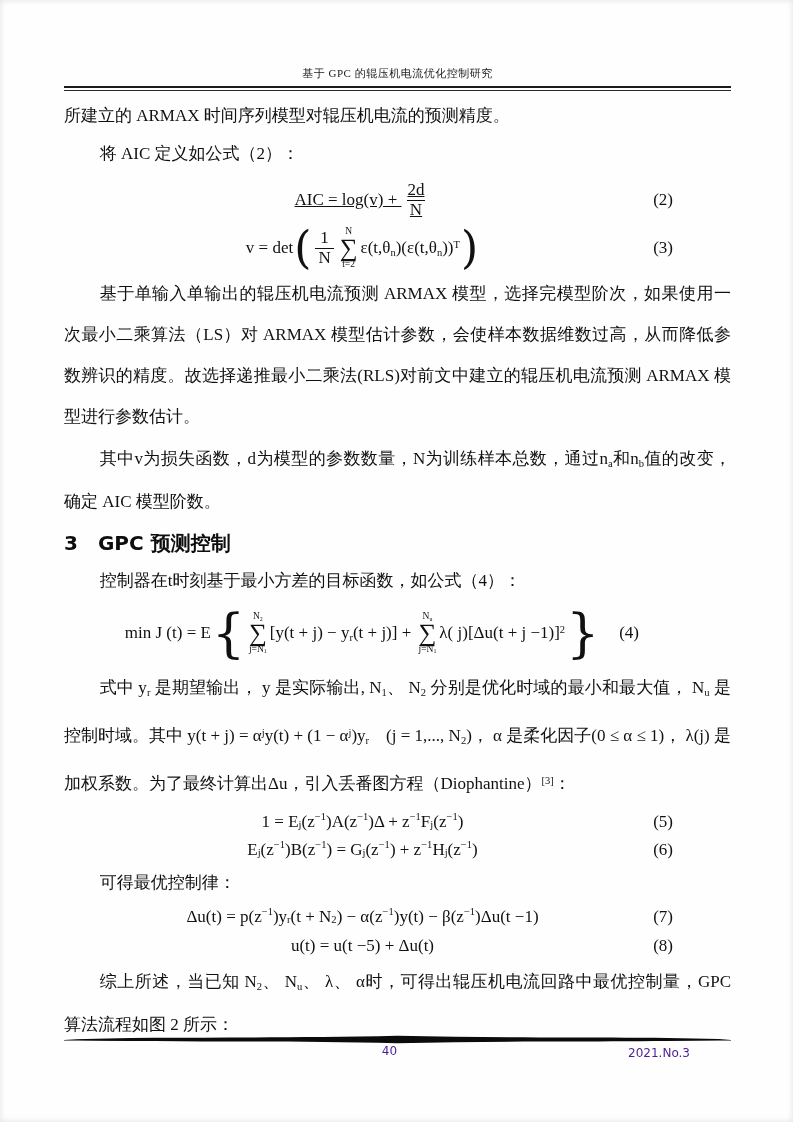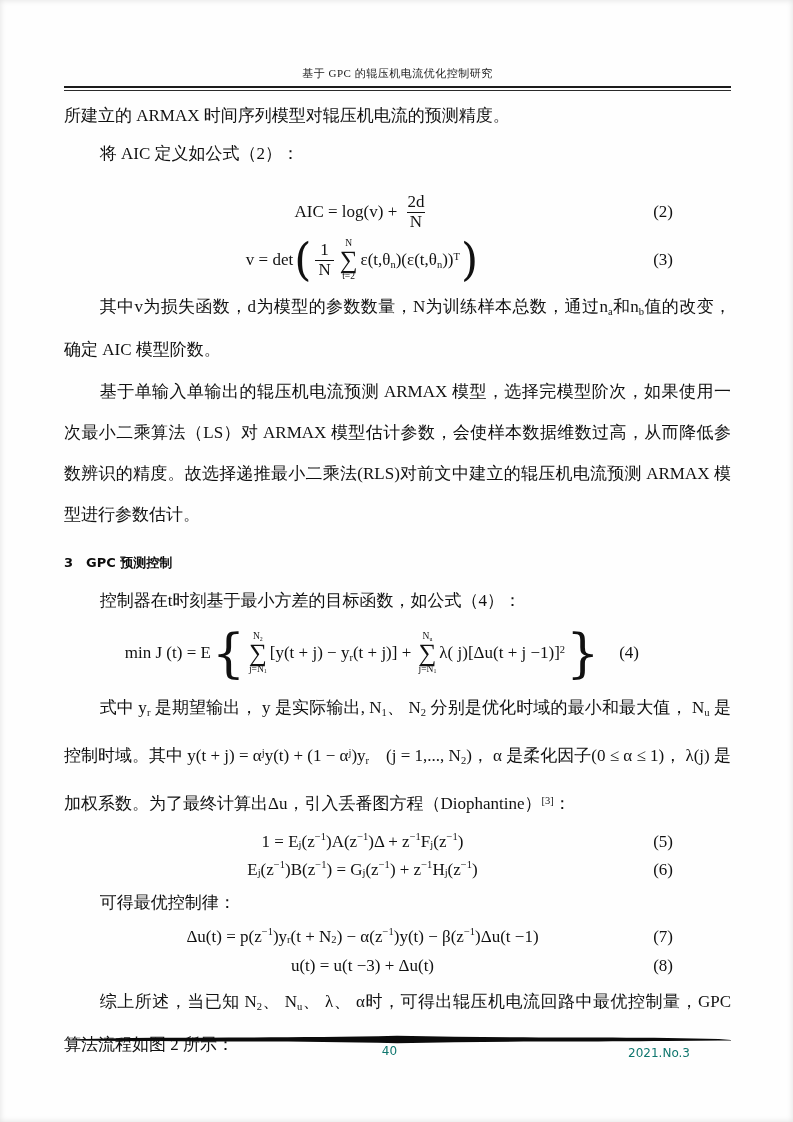--- a/index.html
+++ b/index.html
@@ -35,24 +35,24 @@
     text-align:justify;
     text-indent:2.1em;
     line-height:43px;
     white-space:pre-wrap;
   }
   .noindent{text-indent:0;}
   .lh38{line-height:38px;}
   .lh41{line-height:41px;}
   .lh48{line-height:48px;}
   .section-heading{
-    margin:12px 0 0 0;
+    margin:4px 0 0 0;
     font-family:"DejaVu Sans","Liberation Sans",sans-serif;
     font-weight:bold;
-    font-size:13px;
+    font-size:20px;
     line-height:32px;
     color:#0d0d0d;
     white-space:pre;
   }
   
   .formula-row{
     position:relative;
     display:flex;
     justify-content:center;
     align-items:center;
@@ -105,40 +105,40 @@
   }
   .bigb{font-size:52px;font-weight:200;}
   sup,sub{font-size:62%;line-height:0;position:relative;vertical-align:baseline;}
   sup{top:-0.5em;}
   sub{top:0.28em;}
   
   .footer-rule{position:absolute;left:64px;right:62px;top:1035px;height:9px;}
   .footer-rule .thin{position:absolute;left:0;right:0;top:5px;border-top:1px solid #7a7a7a;}
   .footer-rule svg{position:absolute;left:0;top:0;}
   .footer-text{position:absolute;left:48px;right:62px;top:1044px;height:18px;
-    font-family:"DejaVu Sans","Liberation Sans",sans-serif;font-size:12px;color:#0f766e;}
+    font-family:"DejaVu Sans","Liberation Sans",sans-serif;font-size:12px;color:#4c1d95;}
   .page-number{position:absolute;left:0;right:0;text-align:center;}
   .issue-label{position:absolute;right:41px;top:2px;}
 </style>
 </head>
 <body>
 
 <div class="page">
 
   <div class="hdr">
     <div class="running-title">基于 GPC 的辊压机电流优化控制研究</div>
     <div class="header-rule"></div>
   </div>
 
   <div class="bod">
 
     <p class="para noindent lh38">所建立的 ARMAX 时间序列模型对辊压机电流的预测精度。</p>
     <p class="para lh38">将 AIC 定义如公式（2）：</p>
 
-    <div class="formula-row h46" style="margin-top:16px;">
+    <div class="formula-row h46" style="margin-top:4px;text-decoration:underline;">
       <span class="formula">
         <span>AIC = log(v) + </span>
         <span class="frac">
           <span class="num">2d</span>
           <span class="den">N</span>
         </span>
       </span>
       <span class="eq-tag">(2)</span>
     </div>
 
@@ -154,22 +154,22 @@
           <span class="lim">N</span>
           <span class="sigma">∑</span>
           <span class="lim">t=2</span>
         </span>
         <span>ε(t,θ<sub>n</sub>)(ε(t,θ<sub>n</sub>))<sup>T</sup></span>
         <span class="bigd">)</span>
       </span>
       <span class="eq-tag">(3)</span>
     </div>
 
+    <p class="para lh41">基于单输入单输出的辊压机电流预测 ARMAX 模型，选择完模型阶次，如果使用一次最小二乘算法（LS）对 ARMAX 模型估计参数，会使样本数据维数过高，从而降低参数辨识的精度。故选择递推最小二乘法(RLS)对前文中建立的辊压机电流预测 ARMAX 模型进行参数估计。</p>
     <p class="para">其中v为损失函数，d为模型的参数数量，N为训练样本总数，通过n<sub>a</sub>和n<sub>b</sub>值的改变，确定 AIC 模型阶数。</p>
-    <p class="para lh41">基于单输入单输出的辊压机电流预测 ARMAX 模型，选择完模型阶次，如果使用一次最小二乘算法（LS）对 ARMAX 模型估计参数，会使样本数据维数过高，从而降低参数辨识的精度。故选择递推最小二乘法(RLS)对前文中建立的辊压机电流预测 ARMAX 模型进行参数估计。</p>
 
     <h2 class="section-heading">3　GPC 预测控制</h2>
 
     <p class="para">控制器在t时刻基于最小方差的目标函数，如公式（4）：</p>
 
     <div class="formula-row h62">
       <span class="formula">
         <span>min J (t) = E</span>
         <span class="bigd bigb">{</span>
         <span class="sum">
@@ -200,21 +200,21 @@
       <span class="eq-tag">(6)</span>
     </div>
 
     <p class="para lh38">可得最优控制律：</p>
 
     <div class="formula-row h30">
       <span class="formula">Δu(t) = p(z<sup>−1</sup>)y<sub>r</sub>(t + N<sub>2</sub>) − α(z<sup>−1</sup>)y(t) − β(z<sup>−1</sup>)Δu(t −1)</span>
       <span class="eq-tag">(7)</span>
     </div>
     <div class="formula-row h28">
-      <span class="formula">u(t) = u(t −3) + Δu(t)</span>
+      <span class="formula">u(t) = u(t −5) + Δu(t)</span>
       <span class="eq-tag">(8)</span>
     </div>
 
     <p class="para">综上所述，当已知 N<sub>2</sub>、 N<sub>u</sub>、 λ、 α时，可得出辊压机电流回路中最优控制量，GPC 算法流程如图 2 所示：</p>
 
   </div>
 
   <div class="footer-rule">
     <div class="thin"></div>
     <svg width="667" height="9" viewBox="0 0 667 9" preserveAspectRatio="none">

